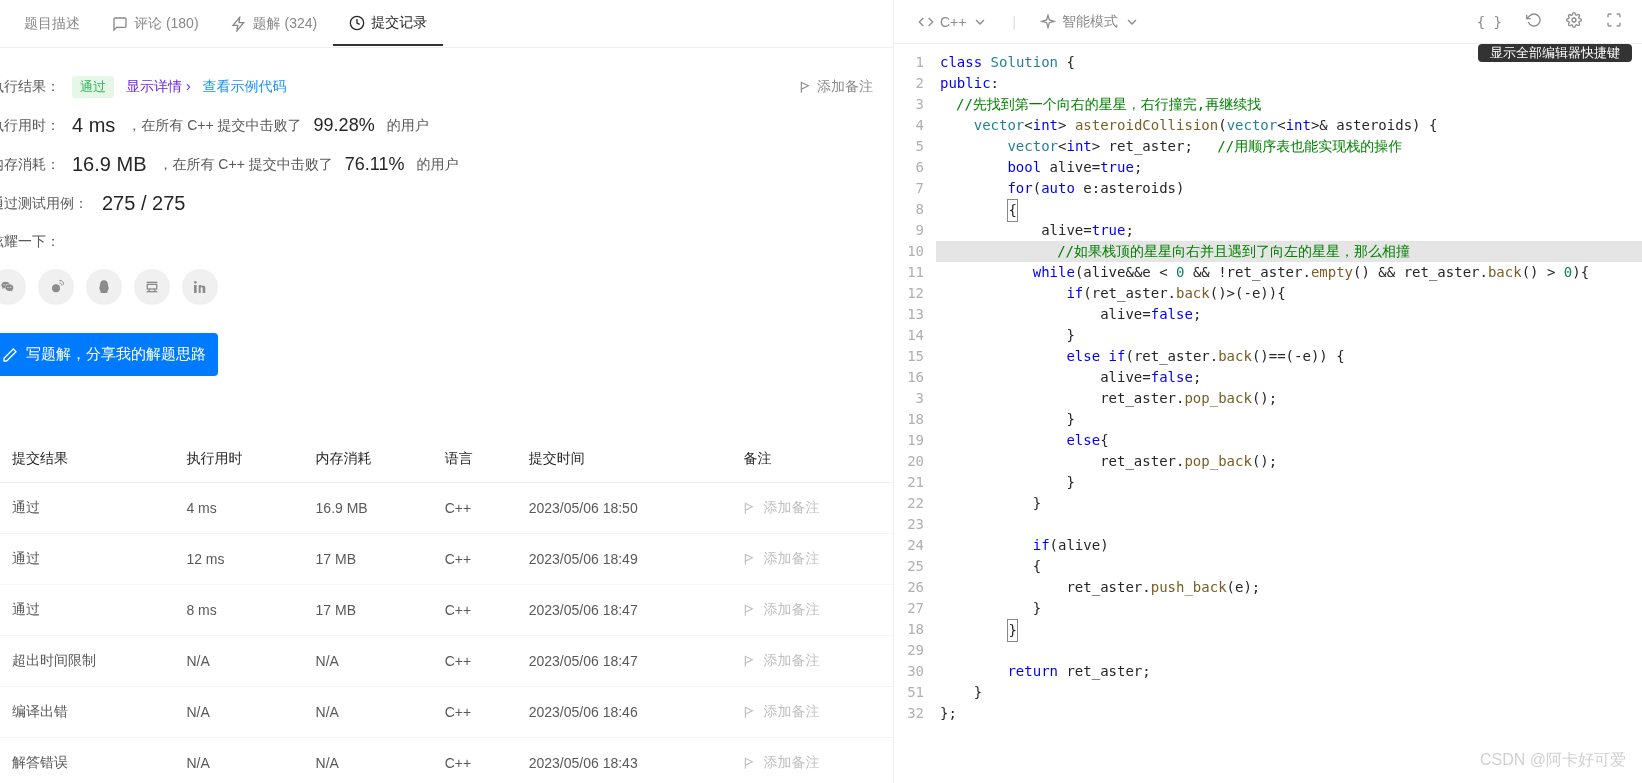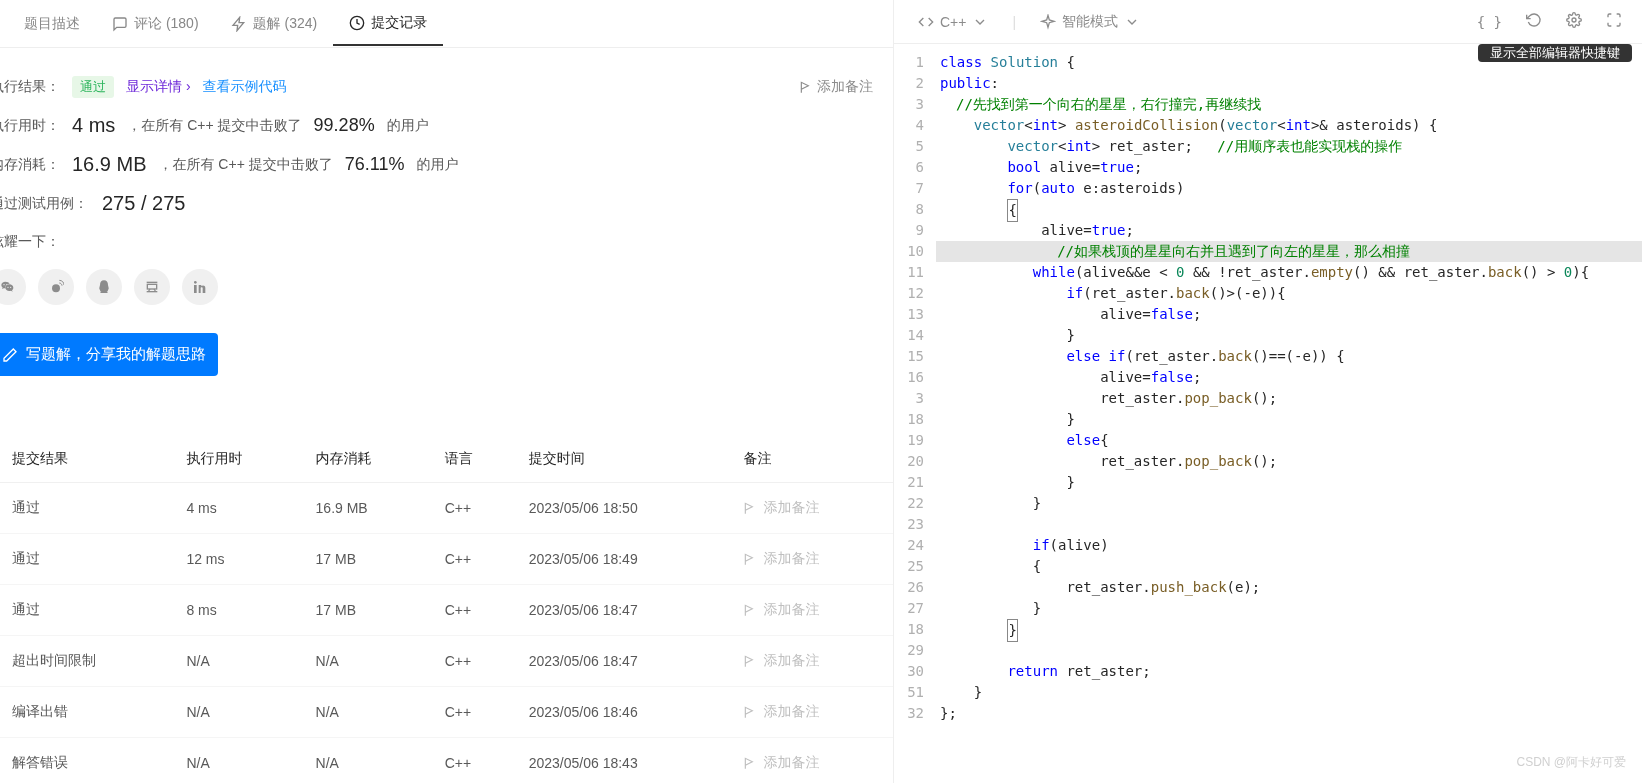--- a/index.html
+++ b/index.html
@@ -61,21 +61,21 @@
 .type { color: #267f99; }
 .fn { color: #795e26; }
 .cm { color: #008000; margin-left: 16px; }
 .num { color: #098658; }
 .box-cursor { border: 1px solid #888; display: inline-block; min-width: 8px; }
 
 
 .tooltip { position: absolute; top: 44px; right: 10px; background: #333; color: #fff; padding: 0 12px; border-radius: 4px; font-size: 13px; z-index: 10; }
 
 
-.watermark { position: absolute; bottom: 12px; right: 16px; color: #d0d0d0; font-size: 12px; z-index: 5; }
+.watermark { position: absolute; bottom: 12px; right: 16px; color: #d0d0d0; font-size: 16px; z-index: 5; }
 
 svg { width: 16px; height: 16px; }
 .flag-svg { width: 14px; height: 14px; }
 </style>
 </head>
 <body>
 
 <div class="container">
 
   <div class="left-panel">

